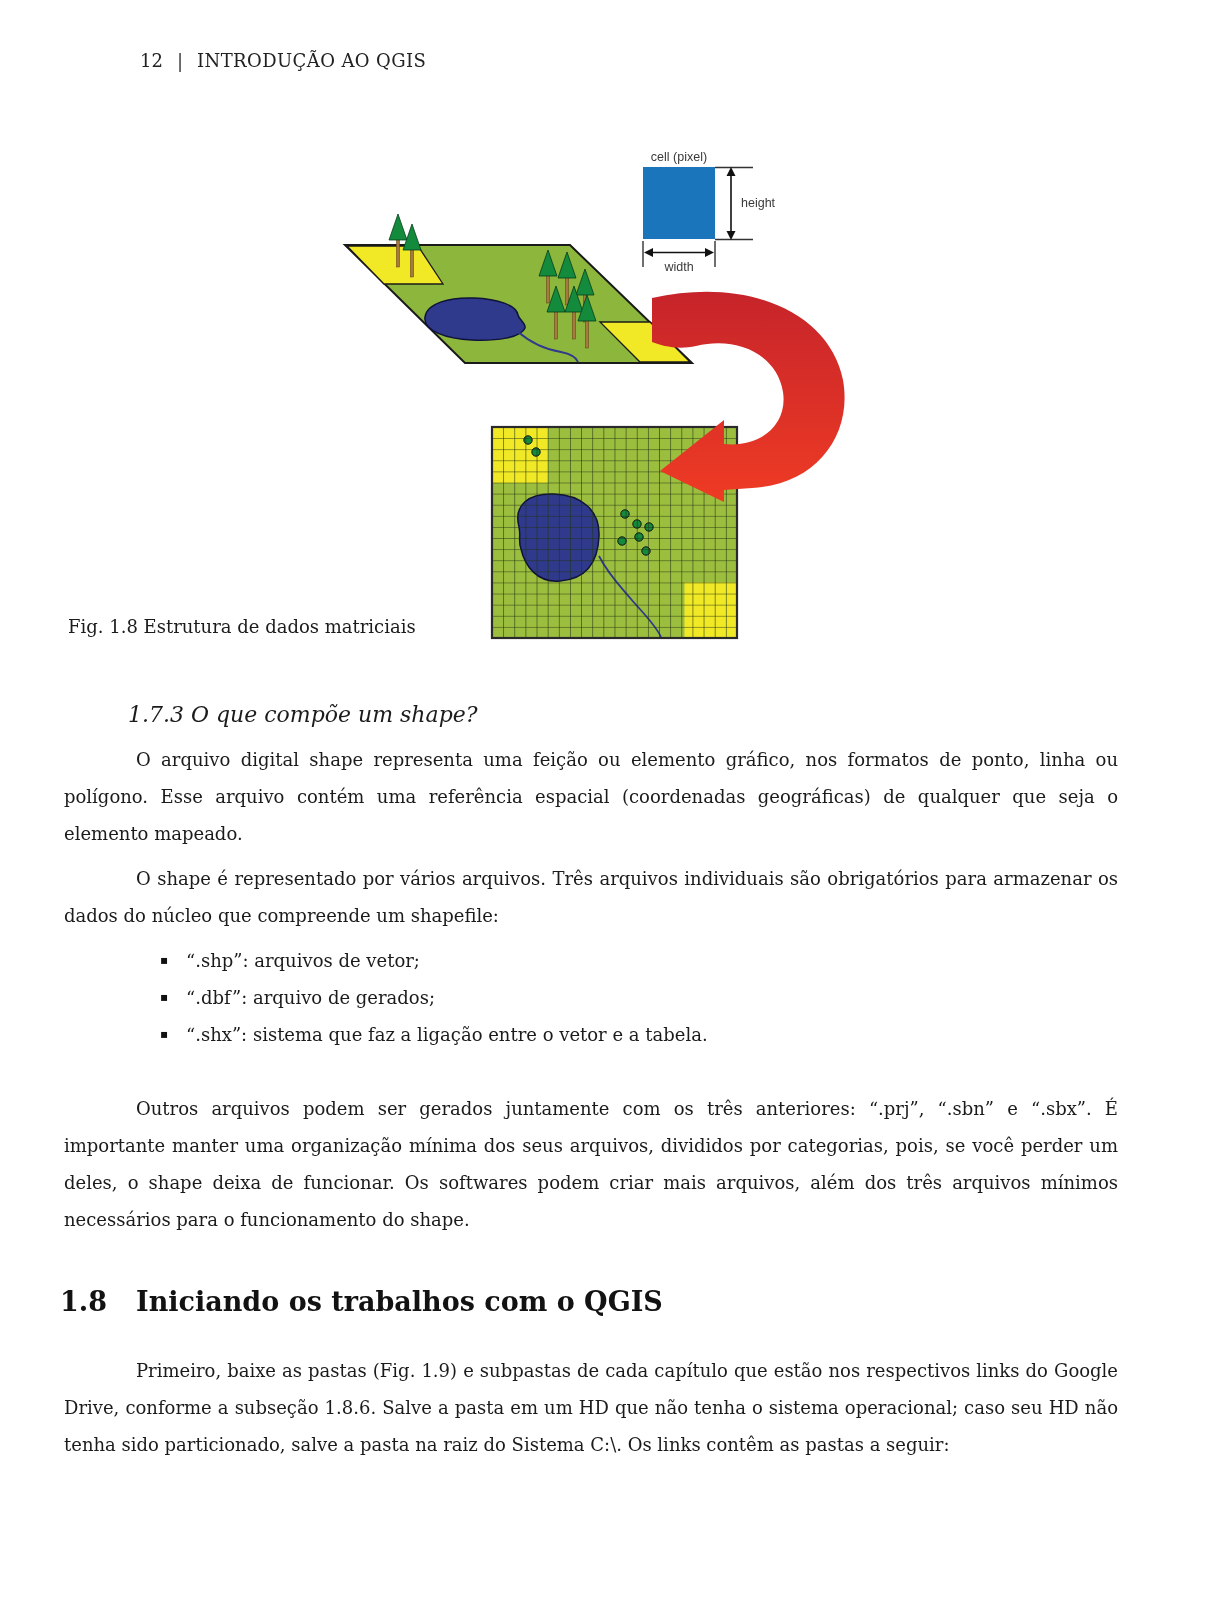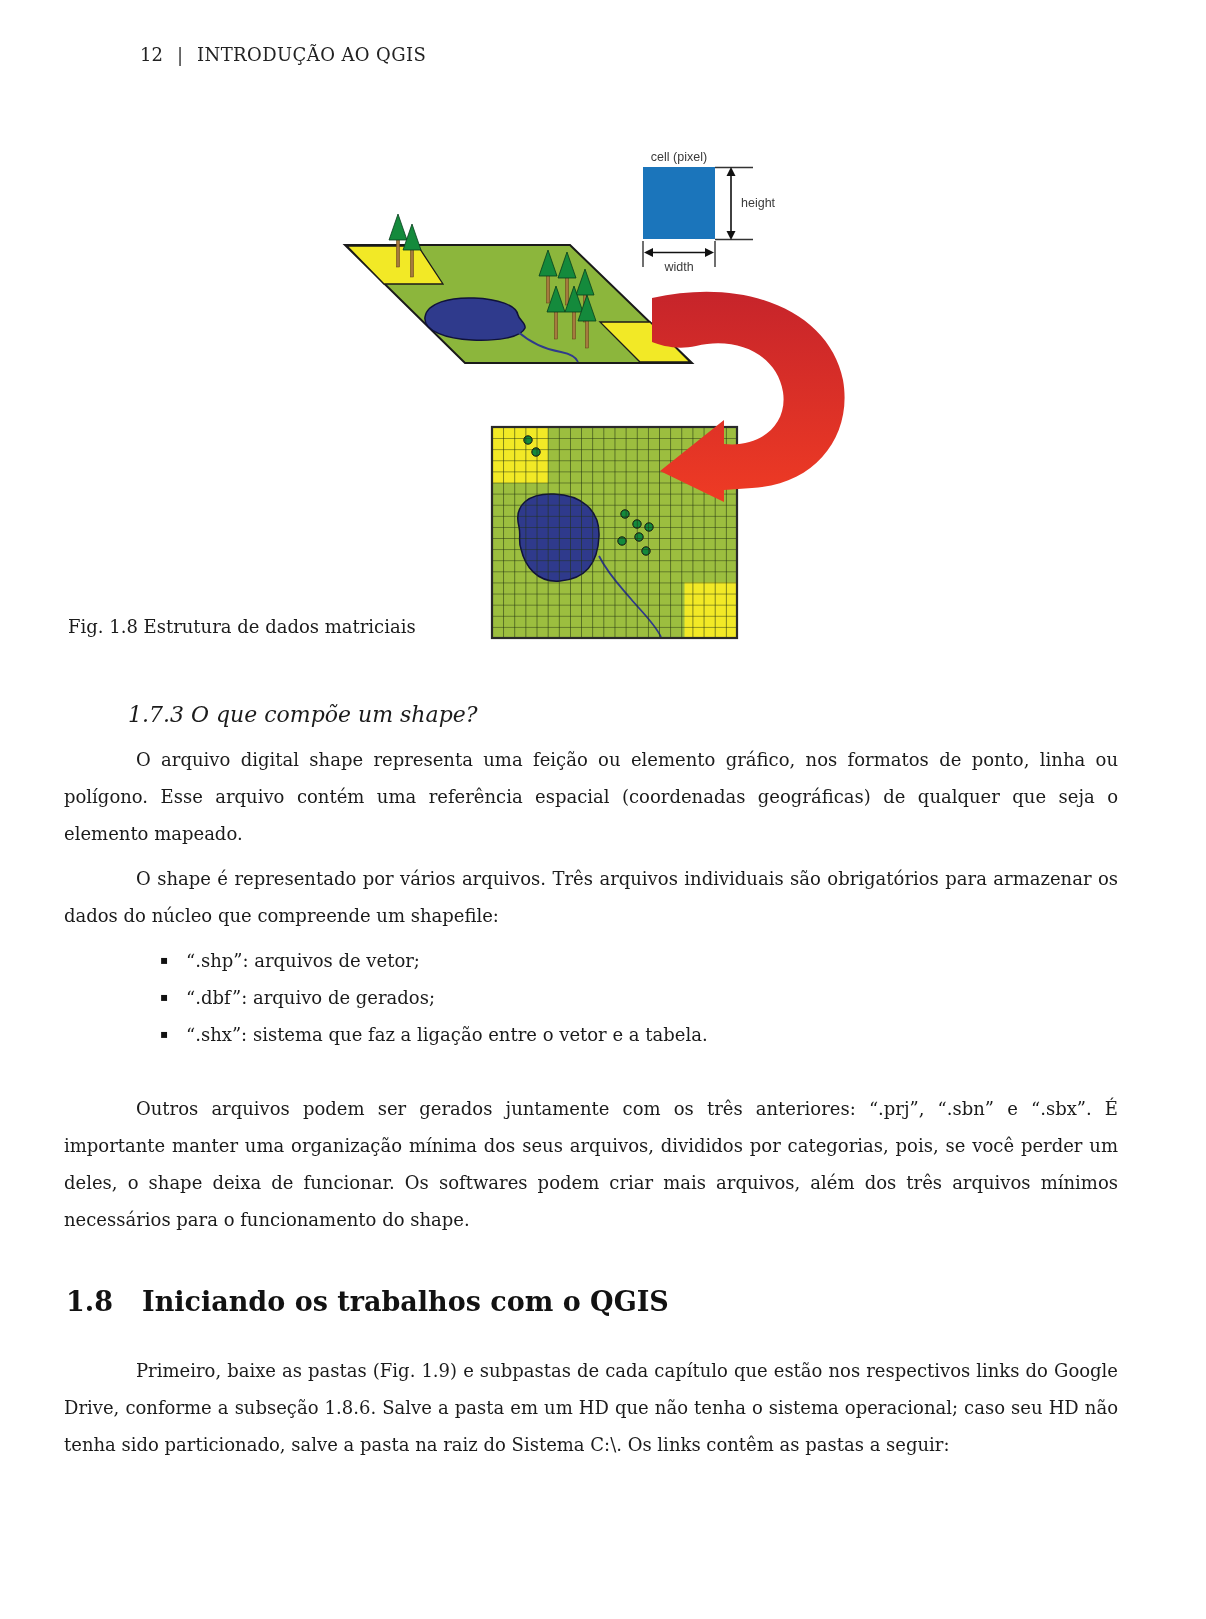--- a/index.html
+++ b/index.html
@@ -7,21 +7,21 @@
     position:relative;
     width:1206px;height:1619px;
     background:#ffffff;
     margin:0 auto;
     overflow:hidden;
     font-family:"DejaVu Serif","Liberation Serif",serif;
     color:#1b1b1b;
   }
   
   .runhead{
-    position:absolute;left:140px;top:44px;
+    position:absolute;left:140px;top:50px;
     font-size:18px;color:#222;
   }
   .runhead .pn{margin-right:14px;}
   .runhead .div{margin-right:14px;color:#333;}
   .runhead .rt{letter-spacing:0.4px;}
 
   
   .fig-svg{position:absolute;left:330px;top:135px;}
   .fig-label{font-family:"Liberation Sans","DejaVu Sans",sans-serif;font-size:12.5px;fill:#3a3a3a;}
   .caption{
@@ -42,21 +42,21 @@
   .main p{margin:8px;text-indent:72px;}
   .main ul{margin:0;padding:0;list-style:none;}
   .main li{position:relative;padding-left:130px;line-height:37px;text-align:left;}
   .main li .bullet{
     position:absolute;left:104px;top:0;
     font-size:12px;line-height:37px;color:#111;
     font-family:"DejaVu Sans","Liberation Sans",sans-serif;
   }
   .main .p-after-list{margin-top:37px;}
   .main h2{
-    margin:44px 0 30px 10px;
+    margin:44px 0 30px 4px;
     font-size:27px;font-weight:bold;line-height:40px;
     text-indent:0;text-align:left;color:#121212;
   }
   .main h2 .h2-num{display:inline-block;min-width:76px;}
 
   
   .f-map{fill:var(--c-map-green);stroke:#1a1a1a;stroke-width:2;}
   .f-yellow{fill:var(--c-field-yellow);stroke:#1a1a1a;stroke-width:1.3;}
   .f-yellow-cell{fill:var(--c-field-yellow);}
   .f-water{fill:var(--c-water-blue);stroke:#10123a;stroke-width:1.5;}

